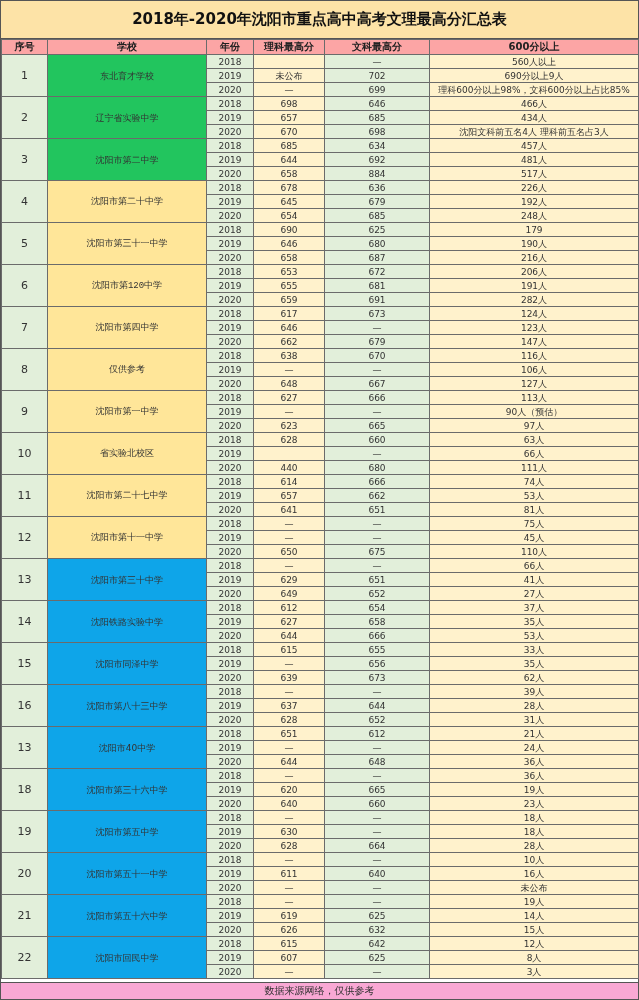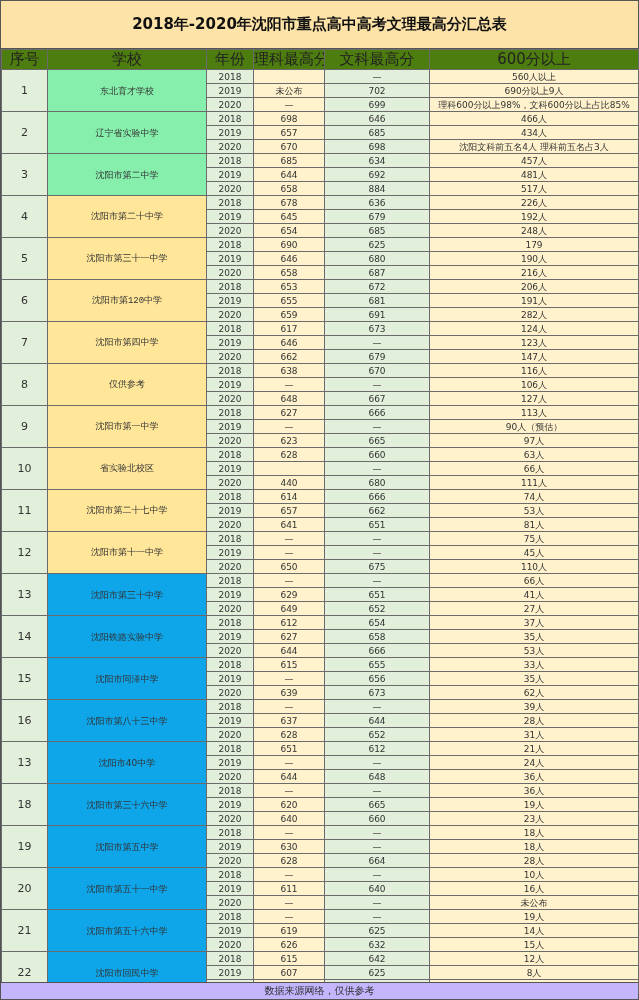--- a/index.html
+++ b/index.html
@@ -1,32 +1,32 @@
 <!DOCTYPE html>
 <html><head>
 <meta charset="utf-8">
 <style>
   html, body { margin: 0; padding: 0; }
   body { width: 639px; height: 1000px; overflow: hidden; background: #fff; font-family: "DejaVu Sans", "Liberation Sans", sans-serif; }
   .sheet { position: relative; width: 639px; height: 1000px; box-sizing: border-box; border: 1px solid #555; }
-  .title { height: 48px; background: #fde3a7; border-bottom: 1px solid #555; display: flex; align-items: center; justify-content: center; font-size: 15px; font-weight: bold; color: #111; box-sizing: border-box; }
+  .title { height: 38px; background: #fde3a7; border-bottom: 1px solid #555; display: flex; align-items: center; justify-content: center; font-size: 15px; font-weight: bold; color: #111; box-sizing: border-box; }
   table { border-collapse: collapse; width: 637px; table-layout: fixed; font-size: 9px; color: #333; }
   td, th { border: 1px solid #6b6b6b; text-align: center; vertical-align: middle; padding: 0; overflow: hidden; white-space: nowrap; }
-  th { background: #4d7c0f; font-weight: normal; height: 14px; font-size: 15px; color: #222; }
+  th { background: #fca5a5; font-weight: bold; height: 14px; font-size: 10px; color: #222; }
   td { height: 13px; line-height: 12px; }
   td.idx { background: #e2efda; font-size: 11px; }
   td.school { font-size: 9px; }
-  td.school.t1 { background: #86efac; }
+  td.school.t1 { background: #22c55e; }
   td.school.t2 { background: #ffe699; font-family: Liberation Mono, monospace; }
   td.school.t3 { background: #0ea5e9; }
   td.year { background: #e2efda; }
   td.sci { background: #fff2cc; }
   td.art { background: #e2efda; }
   td.over { background: #fff2cc; }
-  .footer { position: absolute; left: 0; right: 0; bottom: 0; height: 16px; background: #c4b5fd; border-top: 1px solid #555; display: flex; align-items: center; justify-content: center; font-size: 10px; color: #333; }
+  .footer { position: absolute; left: 0; right: 0; bottom: 0; height: 16px; background: #f9a8d4; border-top: 1px solid #555; display: flex; align-items: center; justify-content: center; font-size: 10px; color: #333; }
   col.c1 { width: 46px; } col.c2 { width: 159px; } col.c3 { width: 47px; } col.c4 { width: 71px; } col.c5 { width: 105px; } col.c6 { width: 209px; }
 </style>
 </head>
 <body>
 
 <div class="sheet">
   <div class="title">2018年-2020年沈阳市重点高中高考文理最高分汇总表</div>
   <table>
     <colgroup>
         <col class="c1">

